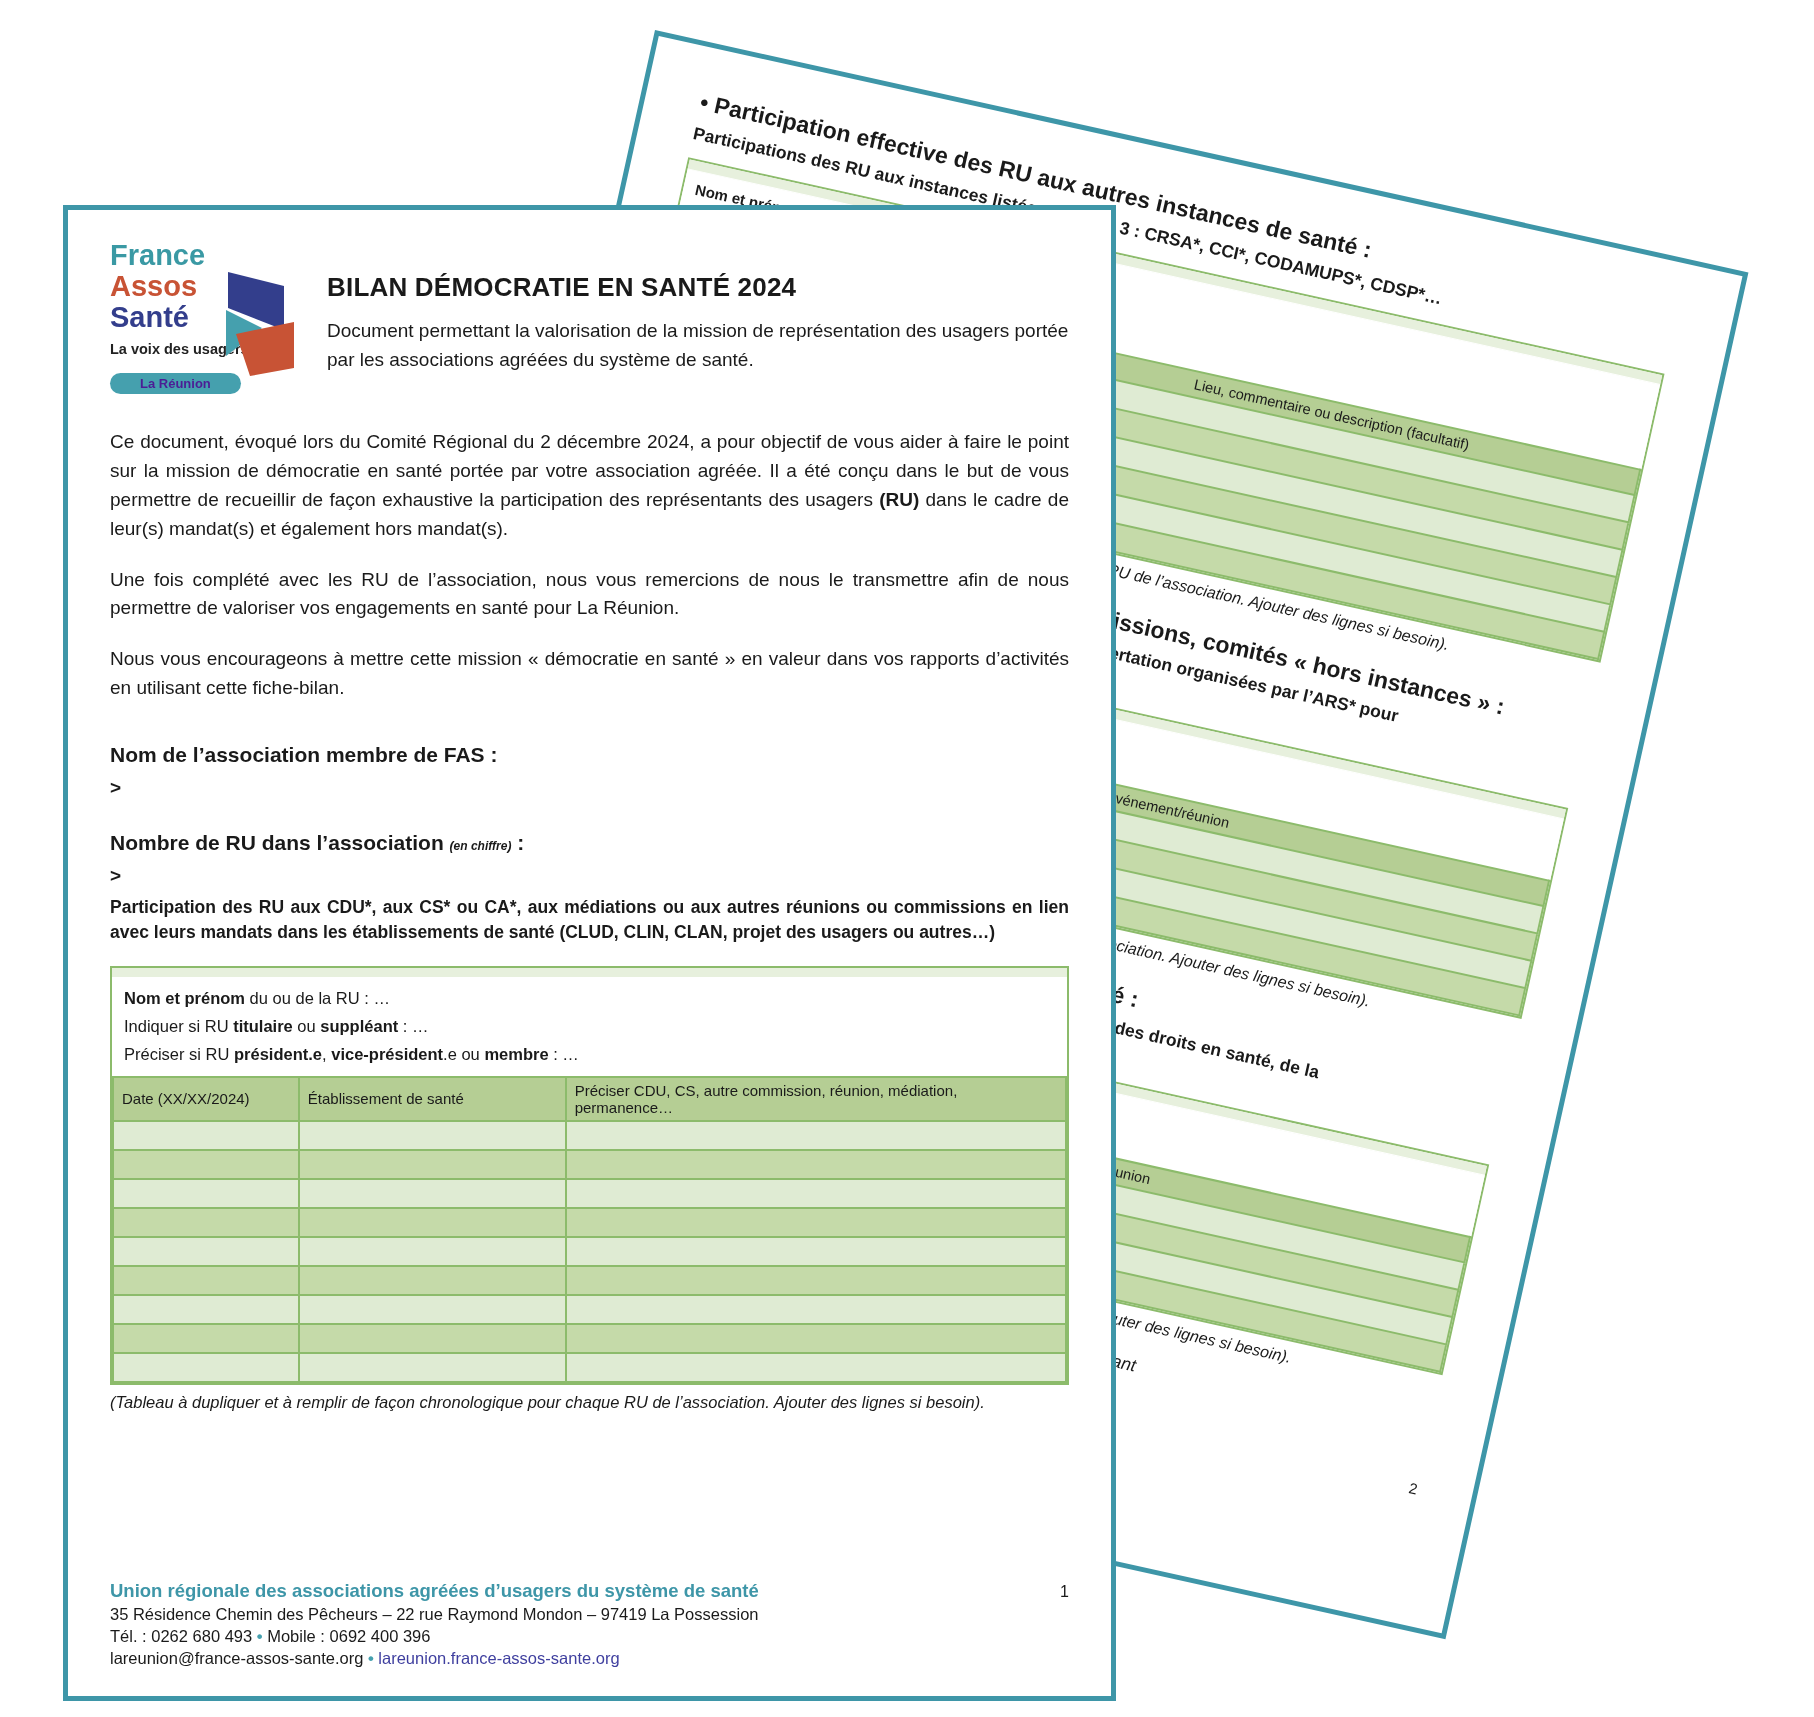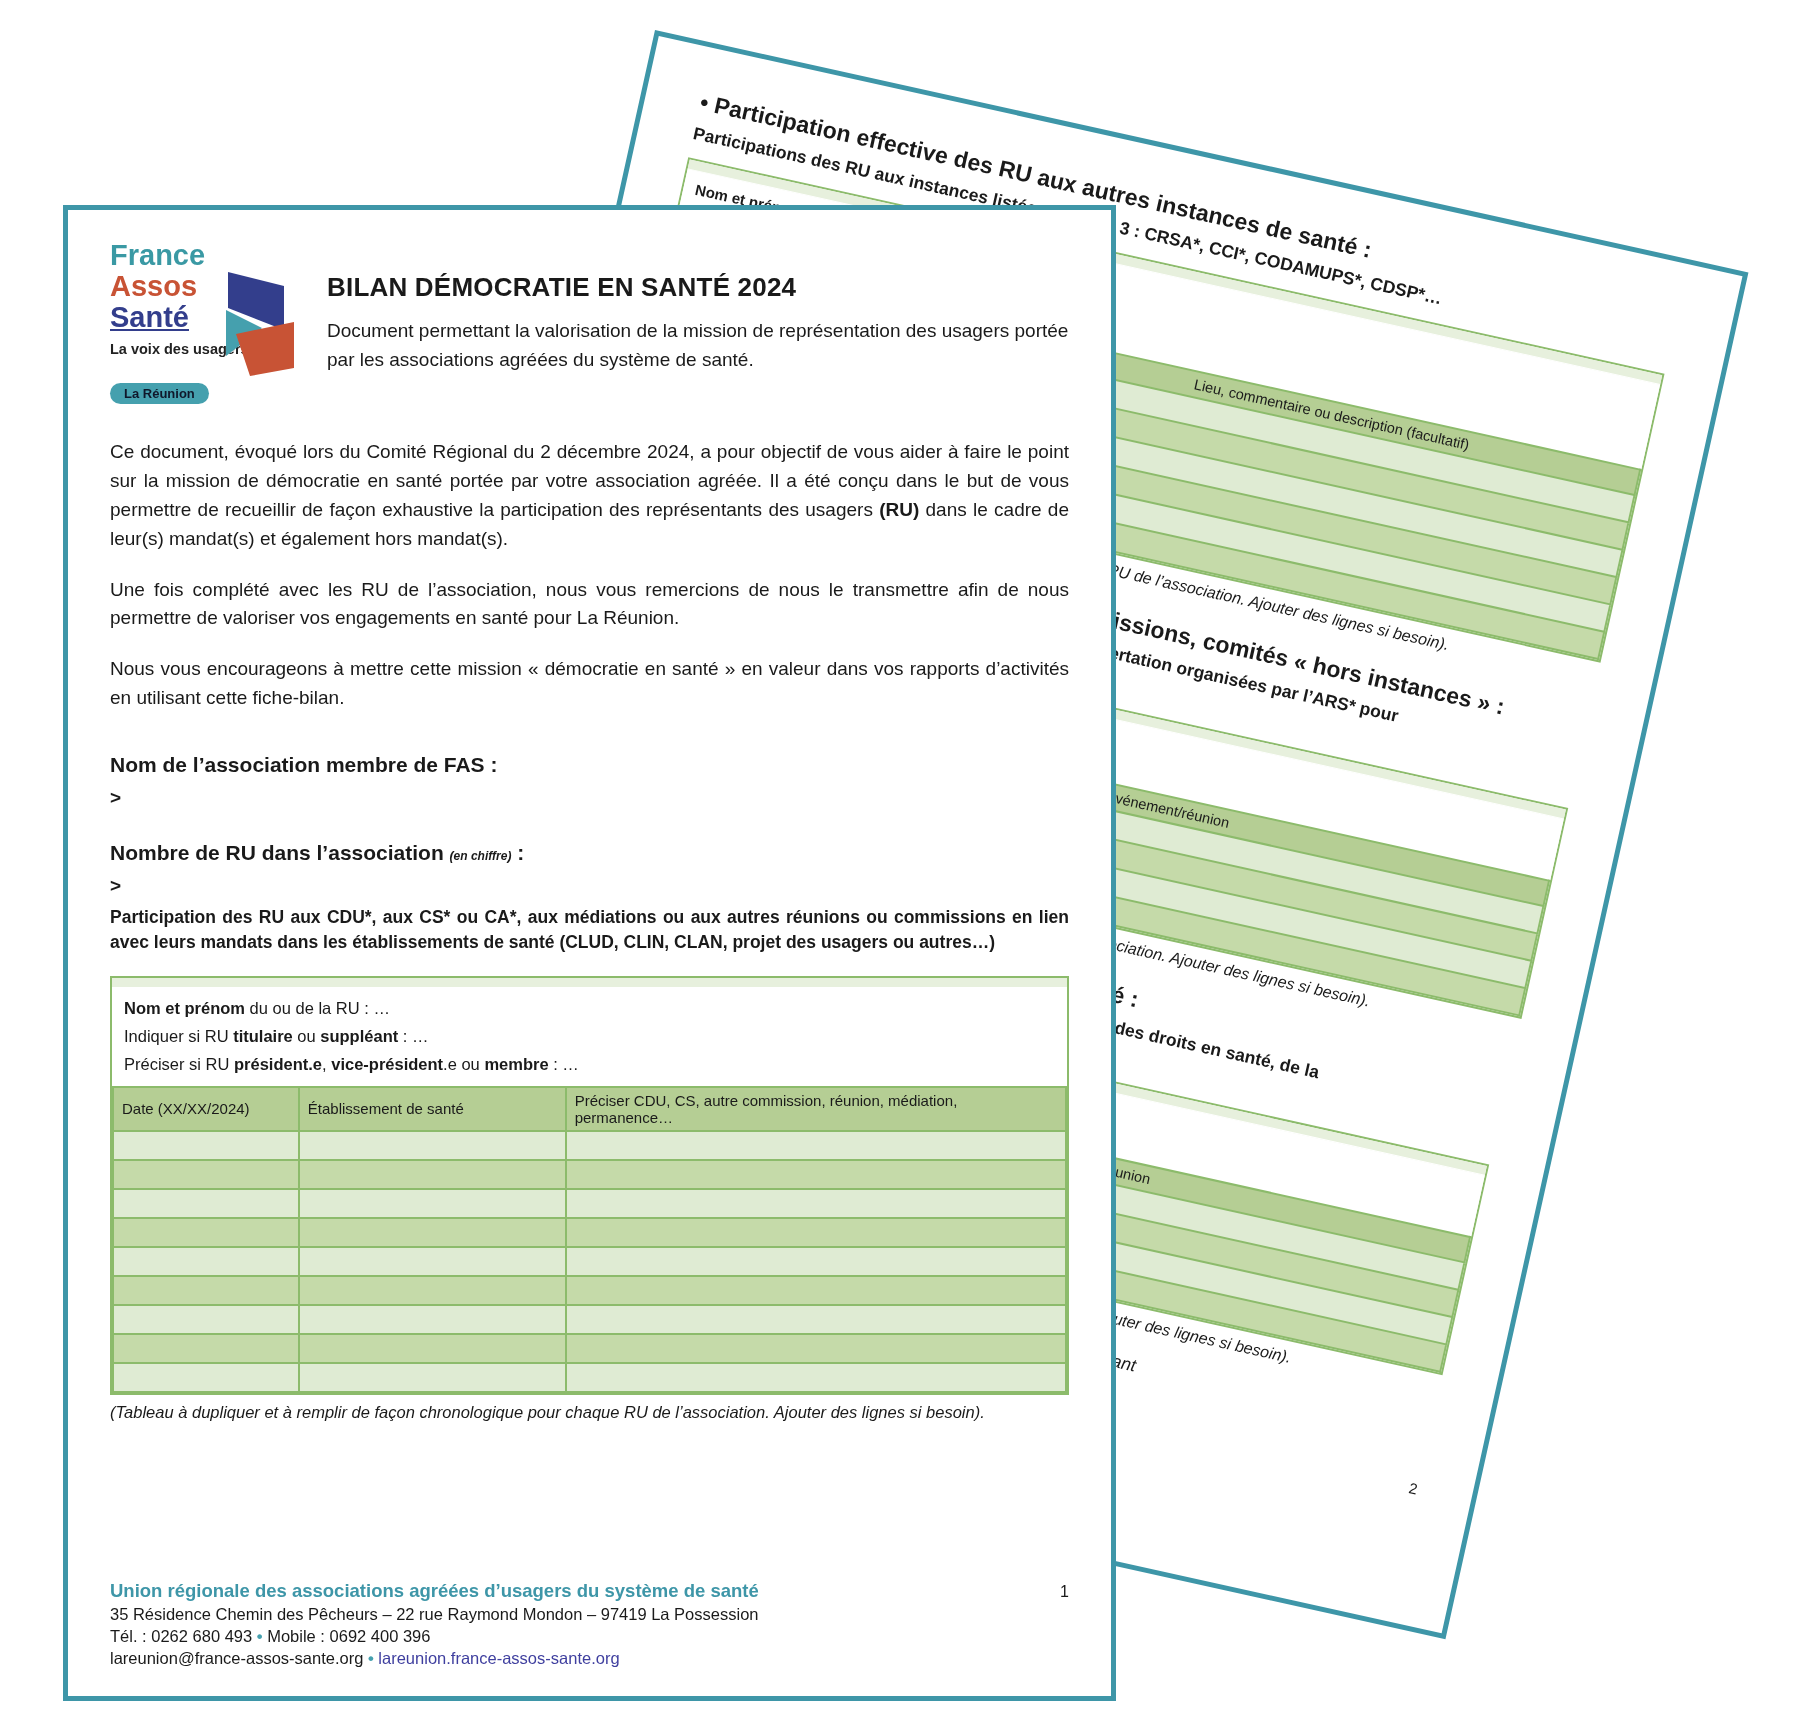--- a/index.html
+++ b/index.html
@@ -18,25 +18,25 @@
     transform:rotate(12.5deg);transform-origin:0 0;}
   .p1-inner{position:relative;width:100%;height:100%;padding:18px 42px;box-sizing:border-box;}
   .p2-inner{position:relative;width:100%;height:100%;padding:42px 55px;box-sizing:border-box;}
 
   
   .hdr{display:flex;align-items:flex-start;margin-top:12px;}
   .logo-col{width:185px;flex:0 0 185px;position:relative;}
   .logo-words{font-weight:bold;font-size:29px;line-height:1.07;letter-spacing:0px;}
   .lw1{color:#3A99A4;}
   .lw2{color:#C85335;}
-  .lw3{color:#333E8C;text-decoration:underline;}
+  .lw3{color:#333E8C;}
   .logo-mark{position:absolute;left:96px;top:32px;}
   .logo-tagline{font-size:14.5px;font-weight:bold;color:#222;margin-top:8px;}
-  .logo-badge{display:inline-block;margin-top:26px;background:#45A0AE;color:#0f172a;
-    font-size:13px;font-weight:bold;padding:3px 14px;border-radius:11px;}
+  .logo-badge{display:inline-block;margin-top:16px;background:#45A0AE;color:#4c1d95;
+    font-size:13px;font-weight:bold;padding:3px 30px;border-radius:11px;}
   .title-col{flex:1;margin-left:32px;}
   .doc-title{font-size:26px;font-weight:bold;margin-top:32px;letter-spacing:0.2px;}
   .doc-intro{font-size:19px;margin-top:14px;line-height:1.5;}
 
   
   .para{font-size:19px;line-height:1.52;text-align:justify;margin-top:22px;}
   .para b{font-weight:bold;}
   .field{margin-top:40px;}
   .field-label{font-size:21px;font-weight:bold;}
   .field-note{font-size:12px;font-style:italic;}

